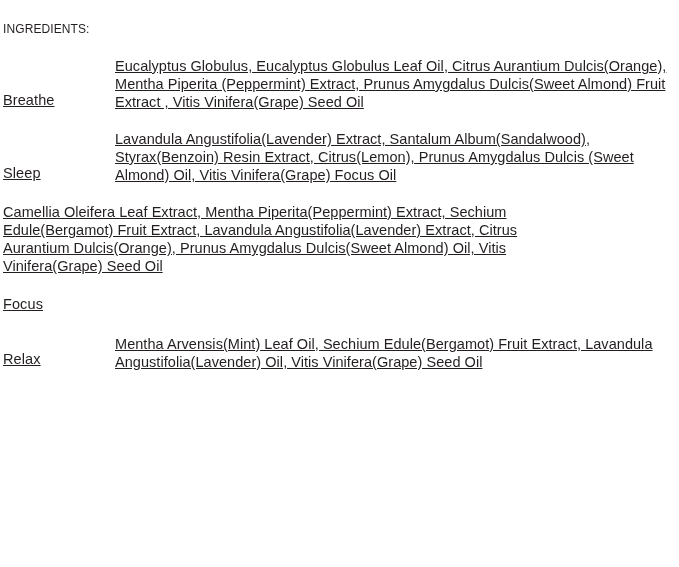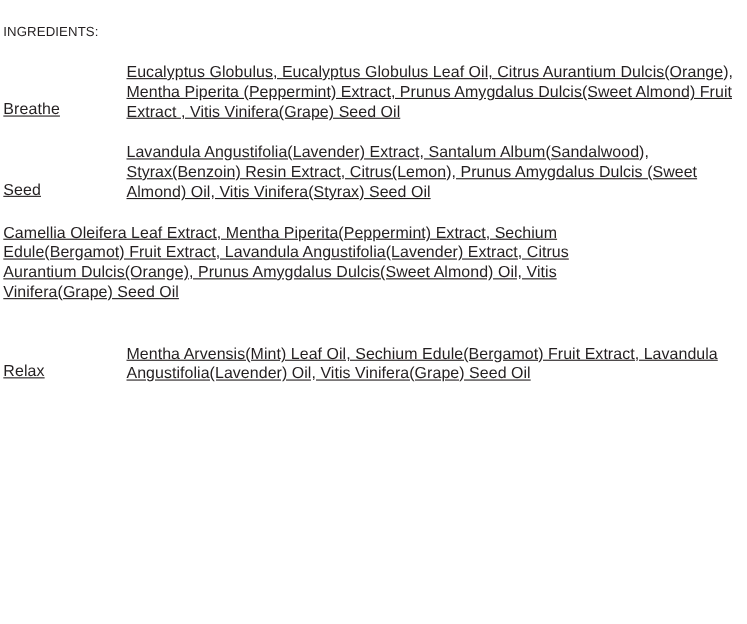--- a/index.html
+++ b/index.html
@@ -63,29 +63,30 @@
   <div class="heading">INGREDIENTS:</div>
 
   <div class="rows">
 
     <div class="row">
       <div class="row-label">Breathe</div>
       <div class="row-value">Eucalyptus Globulus, Eucalyptus Globulus Leaf Oil, Citrus Aurantium Dulcis(Orange), Mentha Piperita (Peppermint) Extract, Prunus Amygdalus Dulcis(Sweet Almond) Fruit Extract , Vitis Vinifera(Grape) Seed Oil</div>
     </div>
 
     <div class="row">
-      <div class="row-label">Seed</div>
-      <div class="row-value">Lavandula Angustifolia(Lavender) Extract, Santalum Album(Sandalwood), Styrax(Benzoin) Resin Extract, Citrus(Lemon), Prunus Amygdalus Dulcis (Sweet Almond) Oil, Vitis Vinifera(Styrax) Seed Oil</div>
+      <div class="row-label">Sleep</div>
+      <div class="row-value">Lavandula Angustifolia(Lavender) Extract, Santalum Album(Sandalwood), Styrax(Benzoin) Resin Extract, Citrus(Lemon), Prunus Amygdalus Dulcis (Sweet Almond) Oil, Vitis Vinifera(Grape) Focus Oil</div>
     </div>
 
     <div class="row">
       <div class="row-value">Camellia Oleifera Leaf Extract, Mentha Piperita(Peppermint) Extract, Sechium Edule(Bergamot) Fruit Extract, Lavandula Angustifolia(Lavender) Extract, Citrus Aurantium Dulcis(Orange), Prunus Amygdalus Dulcis(Sweet Almond) Oil, Vitis Vinifera(Grape) Seed Oil</div>
     </div>
 
     <div class="row">
+      <div class="row-label">Focus</div>
     </div>
 
 
     <div class="row">
       <div class="row-label">Relax</div>
       <div class="row-value">Mentha Arvensis(Mint) Leaf Oil, Sechium Edule(Bergamot) Fruit Extract, Lavandula Angustifolia(Lavender) Oil, Vitis Vinifera(Grape) Seed Oil</div>
     </div>
 
   </div>
 </div>

